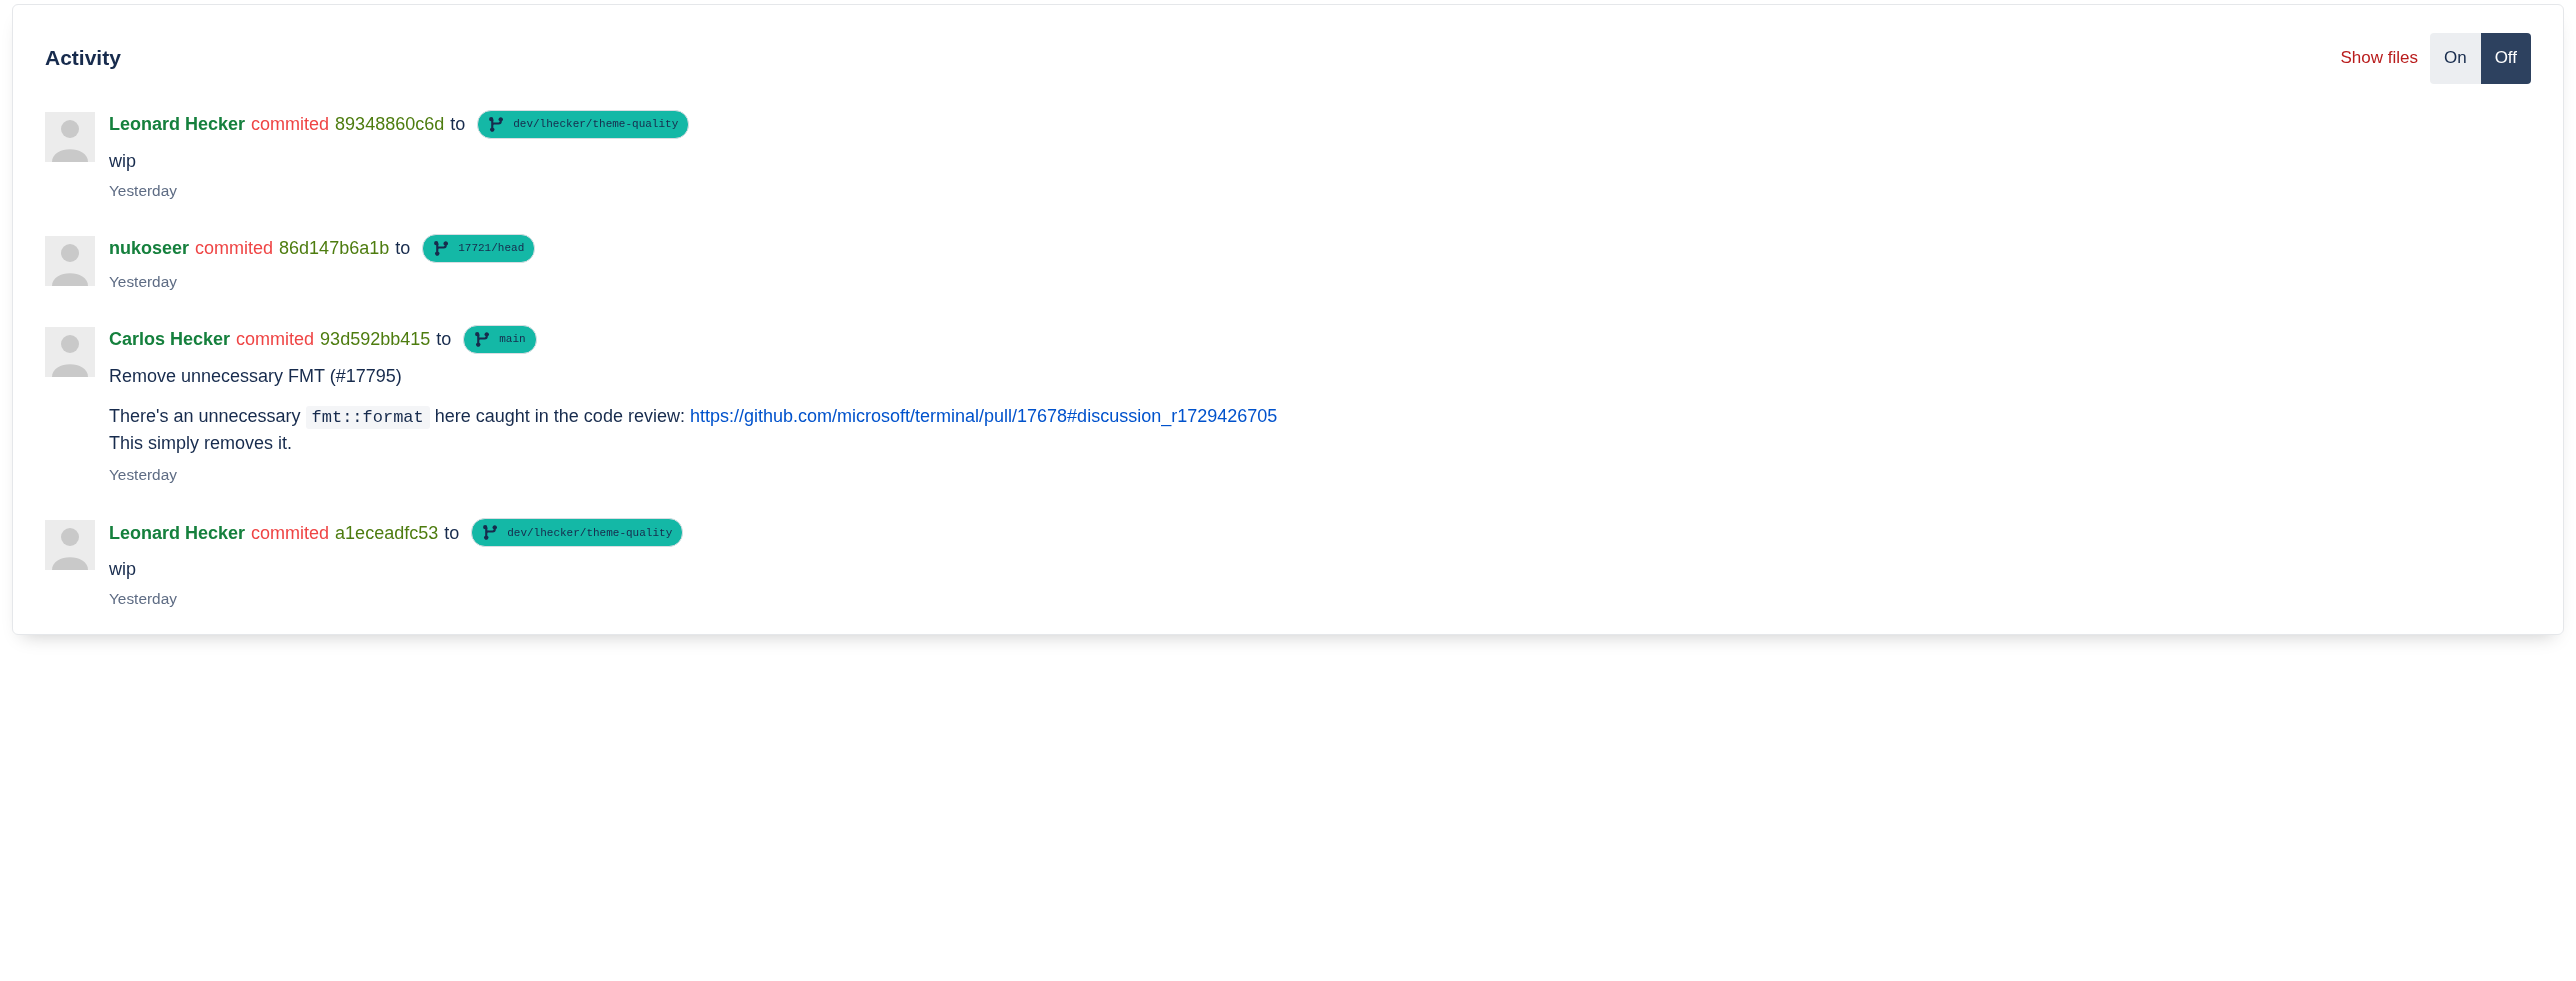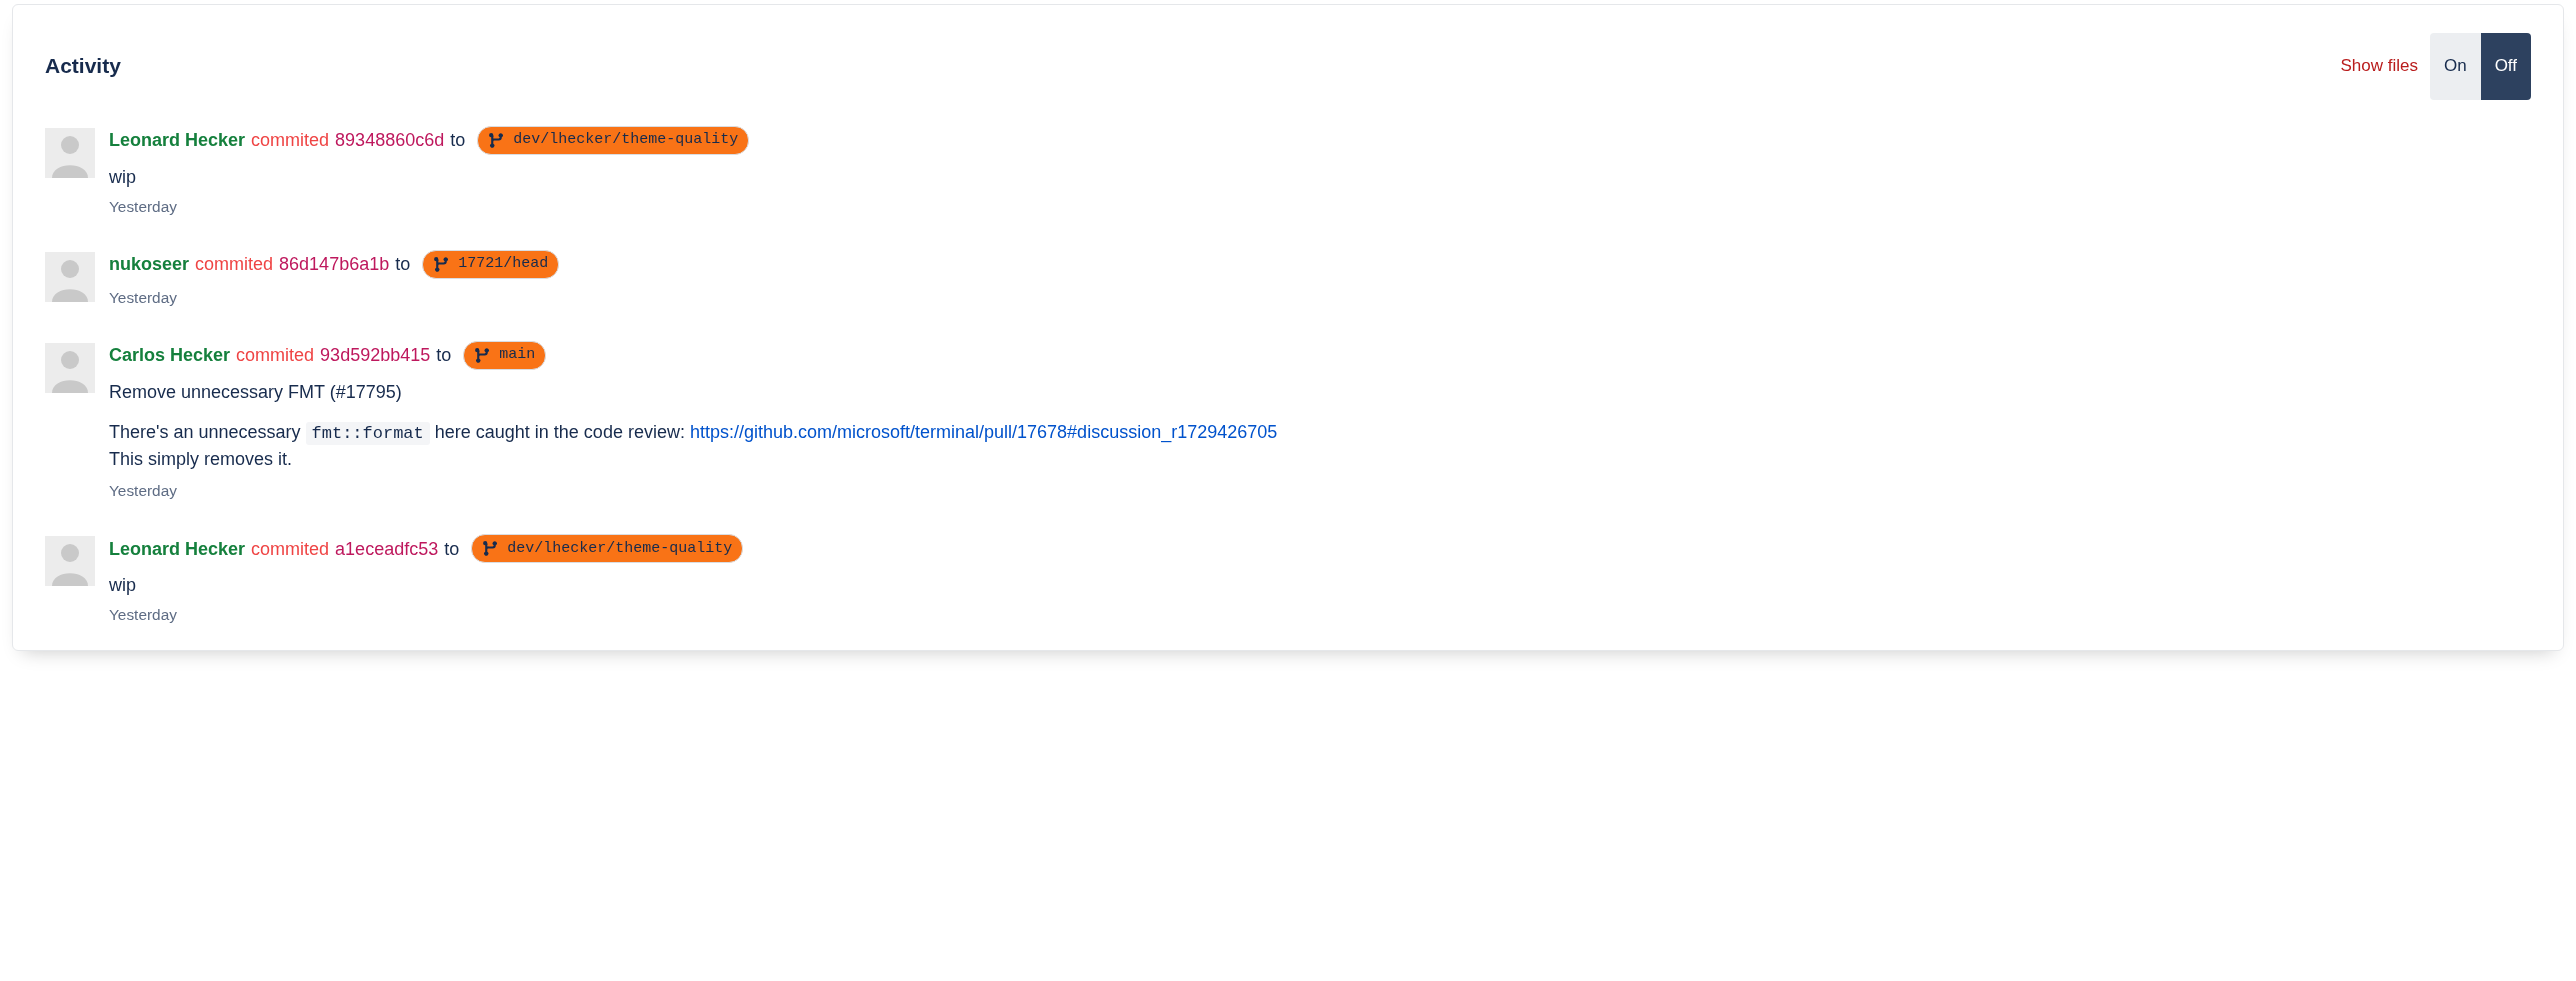--- a/index.html
+++ b/index.html
@@ -37,21 +37,21 @@
   }
   .toggle-label {
     font-size: 17px;
     color: #b91c1c;
   }
   .btn-group {
     display: flex;
   }
   .btn-toggle {
     font-size: 17px;
-    padding: 24px 14px;
+    padding: 16px 14px;
     border: none;
     cursor: pointer;
     line-height: 1.1;
   }
   .btn-toggle.on {
     background: #eceef1;
     color: #172b4d;
     border-top-left-radius: 4px;
     border-bottom-left-radius: 4px;
   }
@@ -92,39 +92,39 @@
   }
   .author-name {
     font-weight: 600;
     color: #15803d;
   }
   .commit-word {
     color: #ef4444;
     margin: 0 6px;
   }
   .commit-hash {
-    color: #be185d;
+    color: #4d7c0f;
     cursor: pointer;
   }
   .to-word {
     color: #172b4d;
     margin: 0 6px 0 6px;
   }
   .branch-badge {
     display: inline-flex;
     align-items: center;
     gap: 8px;
     border: 1px solid #d9dde2;
     border-radius: 14px;
     padding: 5px 10px;
     margin-left: 6px;
     font-family: "SFMono-Regular", Consolas, "Liberation Mono", Menlo, monospace;
-    font-size: 15px;
-    color: #172b4d;
-    background: #f97316;
+    font-size: 11px;
+    color: #172b4d;
+    background: #14b8a6;
     cursor: pointer;
     line-height: 1.1;
   }
   .branch-badge svg { width: 17px; height: 17px; }
   .commit-title {
     font-size: 18px;
     margin-top: 12px;
     color: #172b4d;
   }
   .commit-desc {

